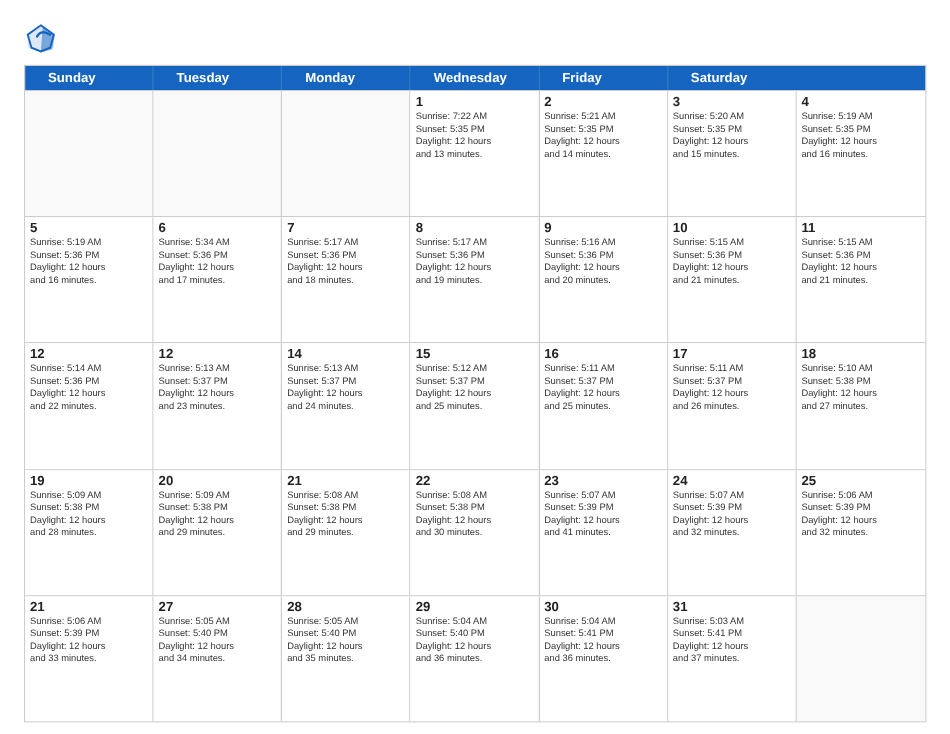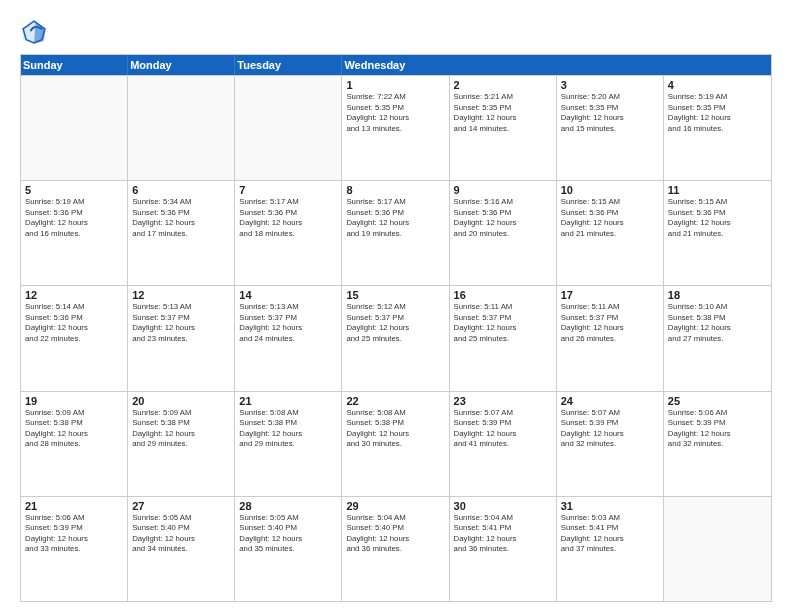--- a/index.html
+++ b/index.html
@@ -69,21 +69,21 @@
     }
     .cal-header-row {
       display: grid;
       grid-template-columns: repeat(7, 1fr);
       background: #1565c0;
     }
     .cal-header-cell {
       color: #fff;
       font-size: 11px;
       font-weight: bold;
-      padding: 4px 2px;
+      padding: 4px 19px;
       border-right: 1px solid #2980b9;
       text-align: left;
     }
     .cal-header-cell:last-child { border-right: none; }
     .cal-body {
       display: flex;
       flex-direction: column;
       flex: 1;
     }
     .cal-row {
@@ -133,23 +133,25 @@
     </div>
     <div class="title-block">
       <div class="month-title"></div>
       <div class="location-title"></div>
     </div>
   </div>
 
   <div class="calendar">
     <div class="cal-header-row">
     <div class="cal-header-cell">Sunday</div>
+        <div class="cal-header-cell">Tuesday</div>
         <div class="cal-header-cell">Monday</div>
-        <div class="cal-header-cell">Tuesday</div>
         <div class="cal-header-cell">Wednesday</div>
+        <div class="cal-header-cell">Friday</div>
+        <div class="cal-header-cell">Saturday</div>
       </div>
     <div class="cal-body">
     <div class="cal-row">
           <div class="cal-cell empty"></div>
           <div class="cal-cell empty"></div>
           <div class="cal-cell empty"></div>
           <div class="cal-cell">
             <div class="day-num">1</div>
             <div class="cell-text">Sunrise: 7:22 AM</div>
             <div class="cell-text">Sunset: 5:35 PM</div>

